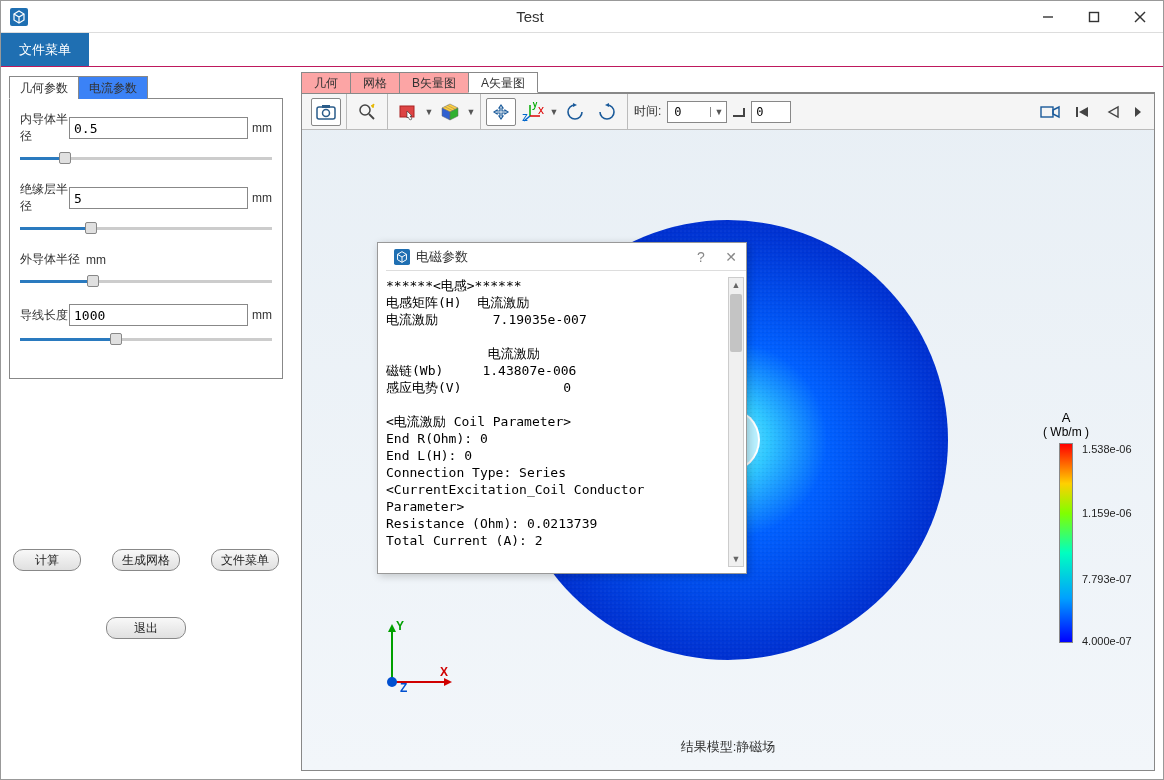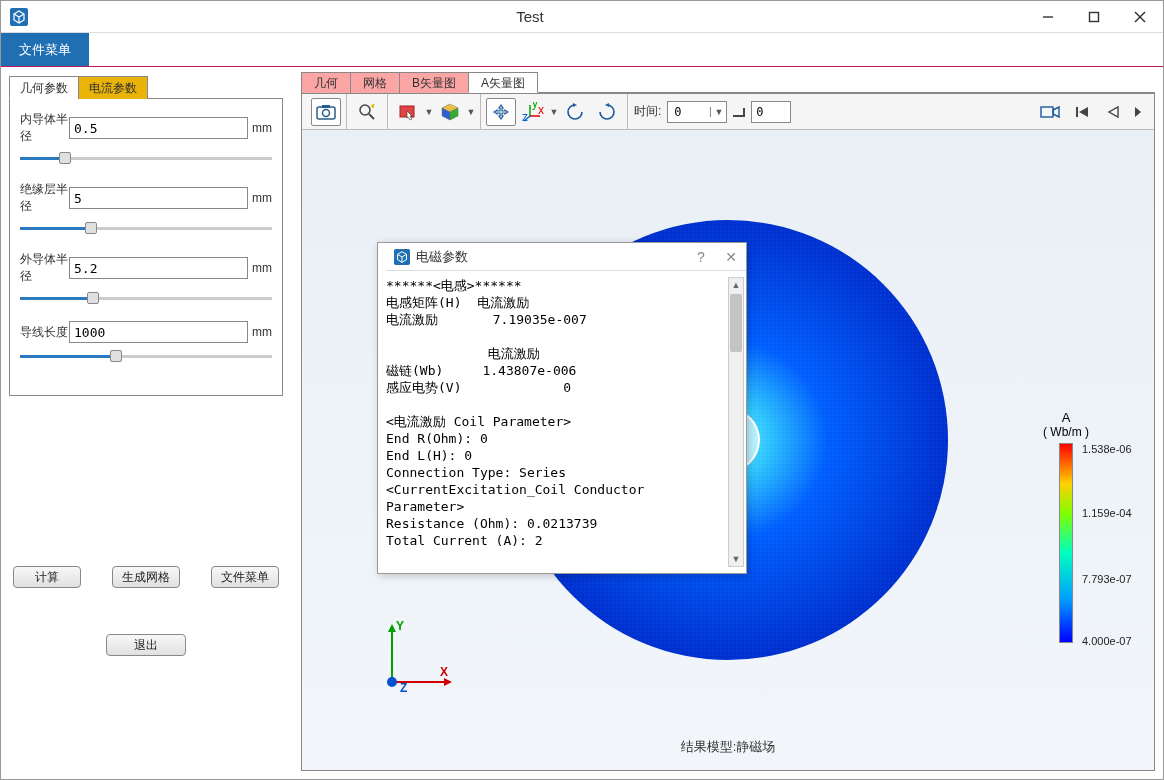--- a/index.html
+++ b/index.html
@@ -8,33 +8,33 @@
 .titlebar { height: 32px; display: flex; align-items: center; background: #fff; border-bottom: 1px solid #ddd; }
 .titlebar .app-icon { width: 20px; height: 20px; margin: 0 6px 0 8px; display:inline-flex; align-items:center; justify-content:center; }
 .titlebar .title { flex: 1; text-align: center; font-size: 15px; color: #333; }
 .titlebar .win-btns { display: flex; }
 .titlebar .win-btn { width: 46px; height: 32px; display: flex; align-items: center; justify-content: center; color: #333; }
 .menubar { height: 34px; display: flex; align-items: stretch; border-bottom: 1px solid #be185d; background: #fff; }
 .menubar .menu { padding: 0 18px; display: flex; align-items: center; background: #1f6fb2; color: #fff; font-size: 13px; }
 .content { flex: 1; display: flex; }
 .left-panel { width: 290px; padding: 8px 8px 8px 8px; display:flex; flex-direction:column; }
 .tabs { display: flex; border-bottom: 1px solid #888; height: 24px; }
-.tab { padding: 3px 10px 0 10px; border: 1px solid #888; border-bottom: none; background: #eab308; margin-right: -1px; position: relative; top: 1px; color:#333; }
+.tab { padding: 3px 10px 0 10px; border: 1px solid #888; border-bottom: none; background: #3b82f6; margin-right: -1px; position: relative; top: 1px; color:#333; }
 .tab.active { background: #fff; border-bottom: 1px solid #fff; }
 .param-box { border: 1px solid #888; border-top: none; padding: 12px 10px 16px 10px; }
 .row { display: flex; align-items: center; margin-bottom: 4px; }
 .row label { width: 60px; color: #333; }
 .row input[type=text] { flex: 1; height: 22px; border: 1px solid #888; padding: 0 4px; font-family: monospace; font-size: 13px; }
 .row .unit { width: 26px; text-align: right; color: #333; padding-left:4px; }
 .slider { width: 100%; height: 18px; margin-bottom: 14px; position: relative; }
 .slider .track { position: absolute; top: 8px; height: 3px; background: #ccc; }
 .slider .track.fill { background: #2a7abf; }
 .slider .thumb { position: absolute; top: 3px; width: 12px; height: 12px; background: #e0e0e0; border: 1px solid #888; border-radius: 2px; }
 .action-btns { margin-top: 170px; display:flex; justify-content: space-between; padding: 0 4px; }
-.btn { min-width: 68px; height: 22px; background: linear-gradient(#f8f8f8,#e0e0e0); border: 1px solid #888; border-radius: 4px; display: inline-flex; align-items: center; justify-content: center; color:#222; }
+.btn { min-width: 68px; height: 22px; background: linear-gradient(#f8f8f8,#e0e0e0); border: 1px solid #888; border-radius: 10px; display: inline-flex; align-items: center; justify-content: center; color:#222; }
 .exit-row { margin-top: 46px; display:flex; justify-content:center; }
 .right-panel { flex: 1; display: flex; flex-direction: column; padding: 4px 8px 8px 0; }
 .rtabs { display: flex; height: 22px; border-bottom: 1px solid #888; margin-left:10px; }
 .rtab { padding: 2px 12px 0 12px; border: 1px solid #888; border-bottom: none; background: #fca5a5; margin-right: -1px; position: relative; top: 1px; color:#333; font-size:12px; }
 .rtab.active { background: #fff; border-bottom: 1px solid #fff; }
 .viewer-frame { flex: 1; border: 1px solid #888; margin-left:10px; position: relative; background: linear-gradient(#e8eff5, #f2f6fa); overflow: hidden; }
 .toolbar2 { height: 36px; display: flex; align-items: center; border-bottom: 1px solid #bbb; background: #f5f5f5; padding: 0 4px; gap:0; }
 .tb-group { display:flex; align-items:center; border-right:1px solid #bbb; height:100%; padding:0 4px; }
 .tb-btn { width: 30px; height: 28px; display: flex; align-items: center; justify-content: center; border:1px solid transparent; border-radius:2px; margin:0 1px; }
 .tb-btn.framed { border:1px solid #888; background:#fff; }
@@ -123,21 +123,20 @@
           <span class="unit">mm</span>
         </div>
         <div class="slider">
           <div class="track" style="left:0;right:0"></div>
             <div class="track fill" style="left:0;width:28%"></div>
             <div class="thumb" style="left:calc(28% - 6px)"></div>
         </div>
 
         <div class="row">
           <label>外导体半径</label>
-          <input type="text" value="5.2" style="">
           <span class="unit">mm</span>
         </div>
         <div class="slider">
           <div class="track" style="left:0;right:0"></div>
             <div class="track fill" style="left:0;width:29%"></div>
             <div class="thumb" style="left:calc(29% - 6px)"></div>
         </div>
 
         <div class="row">
           <label>导线长度</label>
@@ -309,21 +308,21 @@
               <text x="26" y="72" font-size="12" fill="#0050d0" font-weight="bold">Z</text>
             </svg>
           </div>
 
           <div class="colorbar">
             <div style="font-size:13px">A</div>
             <div style="font-size:12px">( Wb/m )</div>
             <div style="position:relative">
               <div class="grad"></div>
               <div class="tick" style="top:0">1.538e-06</div>
-              <div class="tick" style="top:64px">1.159e-04</div>
+              <div class="tick" style="top:64px">1.159e-06</div>
               <div class="tick" style="top:130px">7.793e-07</div>
               <div class="tick" style="top:192px">4.000e-07</div>
             </div>
           </div>
 
           <div class="result-label">结果模型:静磁场</div>
 
           <div class="dialog">
             <div class="dt">
               <span class="dicon">

